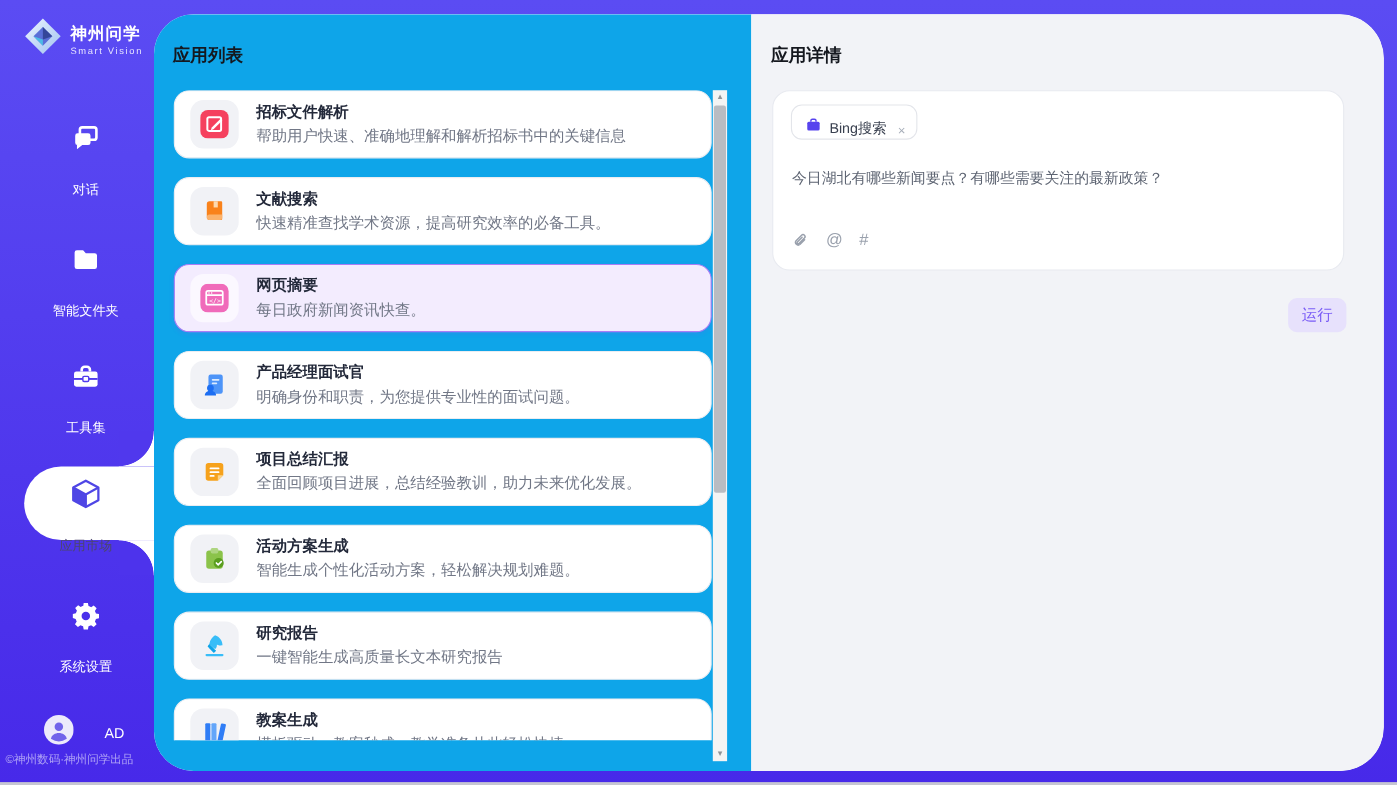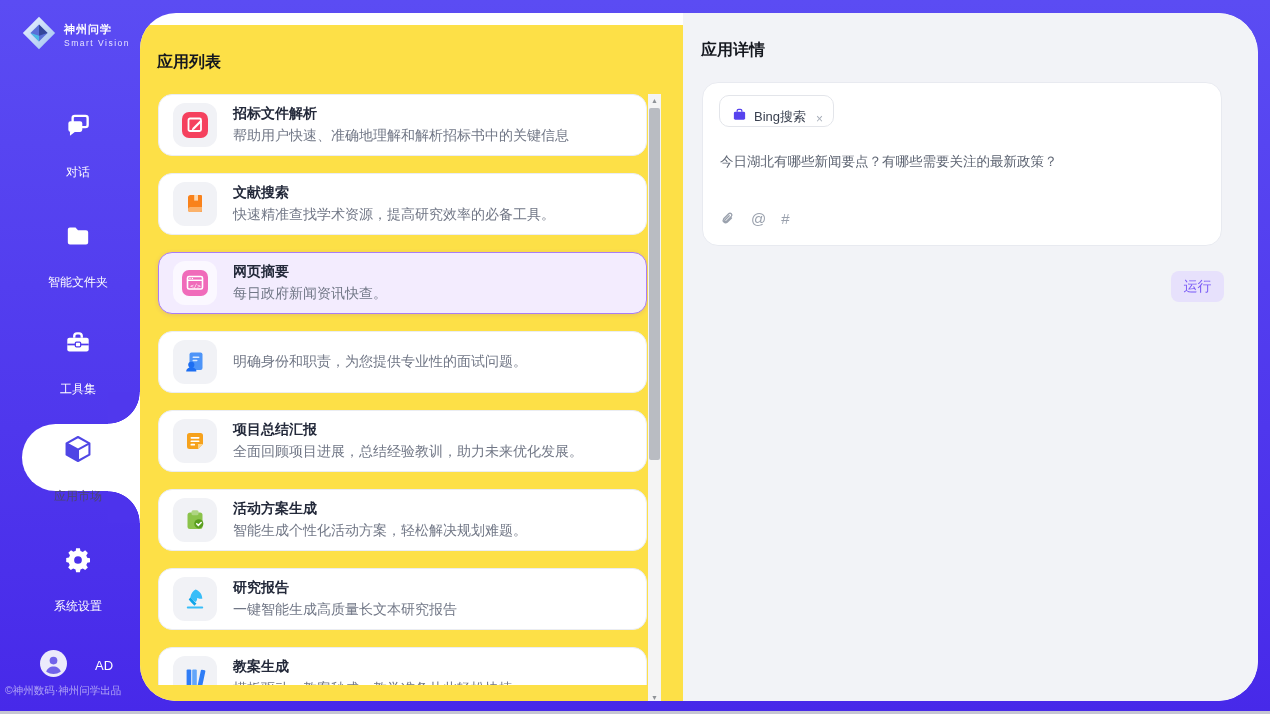--- a/index.html
+++ b/index.html
@@ -7,21 +7,21 @@
   body {
     font-family:"Liberation Sans","DejaVu Sans",sans-serif;
     background:linear-gradient(180deg,#5b4cf3 0%,#4729e9 100%);
     position:relative;
   }
   body::after { content:''; position:absolute; left:0; right:0; bottom:0; height:3px; background:#c6c6d2; }
 
   
   .sidebar { position:absolute; left:0; top:0; width:140px; height:714px; }
   .logo { position:absolute; left:20px; top:14px; display:flex; align-items:center; gap:6px; }
-  .logo-txt .cn { color:#fff; font-size:11px; font-weight:bold; letter-spacing:1px; }
+  .logo-txt .cn { color:#fff; font-size:15px; font-weight:bold; letter-spacing:1px; }
   .logo-txt .en { color:#e7e4ff; font-size:8.5px; letter-spacing:1.5px; margin-top:1px; }
   .nav-item { position:absolute; left:0; width:112px; text-align:center; cursor:pointer;padding-left:44px; }
   .nav-item svg { display:block; margin:0 auto; }
   .nav-label { display:inline-block; margin-top:5px; color:#fff; font-size:12px; }
   .nav-label.u { text-underline-offset:2px; }
   .nav-item.active .nav-label { color:#4c4770; }
 
   .active-pill { position:absolute; left:22px; top:424px; width:118px; height:67px; background:#fff; border-radius:34px 0 0 34px; }
   .curve { position:absolute; left:108px; width:32px; height:32px; }
   .curve.top { top:392px; background:radial-gradient(circle 32px at 0 0, #5038ed 98%, #fff 100%); }
@@ -29,21 +29,21 @@
 
   .user-row { position:absolute; left:40px; top:650px; display:flex; align-items:center; gap:28px; }
   .user-name { color:#fff; font-size:13px; }
   .copyright { position:absolute; left:5px; top:684px; width:135px; color:rgba(255,255,255,0.55); font-size:10.5px; white-space:nowrap; }
 
   
   .content { position:absolute; left:140px; top:13px; width:1118px; height:688px; background:#fff; border-radius:36px 40px 40px 36px; overflow:hidden; }
   .panel-title { font-size:16px; font-weight:bold; color:#15181f; }
 
   
-  .middle { position:absolute; left:0; top:12px; width:543px; height:100%; background:#fde047; }
+  .middle { position:absolute; left:0; top:0; width:543px; height:100%; background:#0ea5e9; }
   .middle .panel-title { position:absolute; left:17px; top:27px; }
   .list-viewport { position:absolute; left:0; top:69px; width:525px; height:591px; overflow:hidden; }
   .app-item { position:relative; margin:0 0 17px 18px; width:489px; height:62px; background:#fff; border:1px solid #ebedf2; border-radius:14px; display:flex; align-items:center; padding:12px 14px; gap:16px; cursor:pointer; }
   .app-item.selected { background:#f3ecfe; border-color:#a97df5; box-shadow:0 1px 4px rgba(130,80,240,0.18); }
   .app-icon-box { flex:0 0 44px; width:44px; height:44px; background:#f1f2f6; border-radius:12px; display:flex; align-items:center; justify-content:center; }
   .app-item.selected .app-icon-box { background:#fbf8ff; }
   .app-icon-box svg { width:26px; height:26px; }
   .app-texts { display:flex; flex-direction:column; gap:4px; min-width:0; }
   .app-title { font-size:14px; font-weight:bold; color:#23293a; }
   .app-desc { font-size:14px; color:#717786; white-space:nowrap; }
@@ -213,20 +213,21 @@
     <div class="app-icon-box">
             <svg viewBox="0 0 26 26">
               <rect x="7.5" y="3.5" width="13" height="17.5" rx="2" fill="#4d94f8"></rect>
               <rect x="10.5" y="7.5" width="7" height="1.6" rx="0.8" fill="#dbeafe"></rect>
               <rect x="10.5" y="10.7" width="5" height="1.6" rx="0.8" fill="#dbeafe"></rect>
               <circle cx="9.3" cy="15.8" r="3.1" fill="#1d6ef2"></circle>
               <path d="M4.2 22.5c0-2.6 2.3-4.2 5.1-4.2s5.1 1.6 5.1 4.2Z" fill="#1d6ef2"></path>
             </svg>
           </div>
     <div class="app-texts">
+      <div class="app-title">产品经理面试官</div>
       <div class="app-desc">明确身份和职责，为您提供专业性的面试问题。</div>
     </div>
   </div>
         <div class="app-item">
     <div class="app-icon-box">
             <svg viewBox="0 0 26 26">
               <path d="M5 7.5A2.5 2.5 0 0 1 7.5 5h11A2.5 2.5 0 0 1 21 7.5V16l-5 5H7.5A2.5 2.5 0 0 1 5 18.5Z" fill="#f6a21c"></path>
               <path d="M16 21v-5h5Z" fill="#fcd489"></path>
               <rect x="8.5" y="9" width="9" height="1.7" rx="0.85" fill="#fff"></rect>
               <rect x="8.5" y="12.4" width="9" height="1.7" rx="0.85" fill="#fff"></rect>

